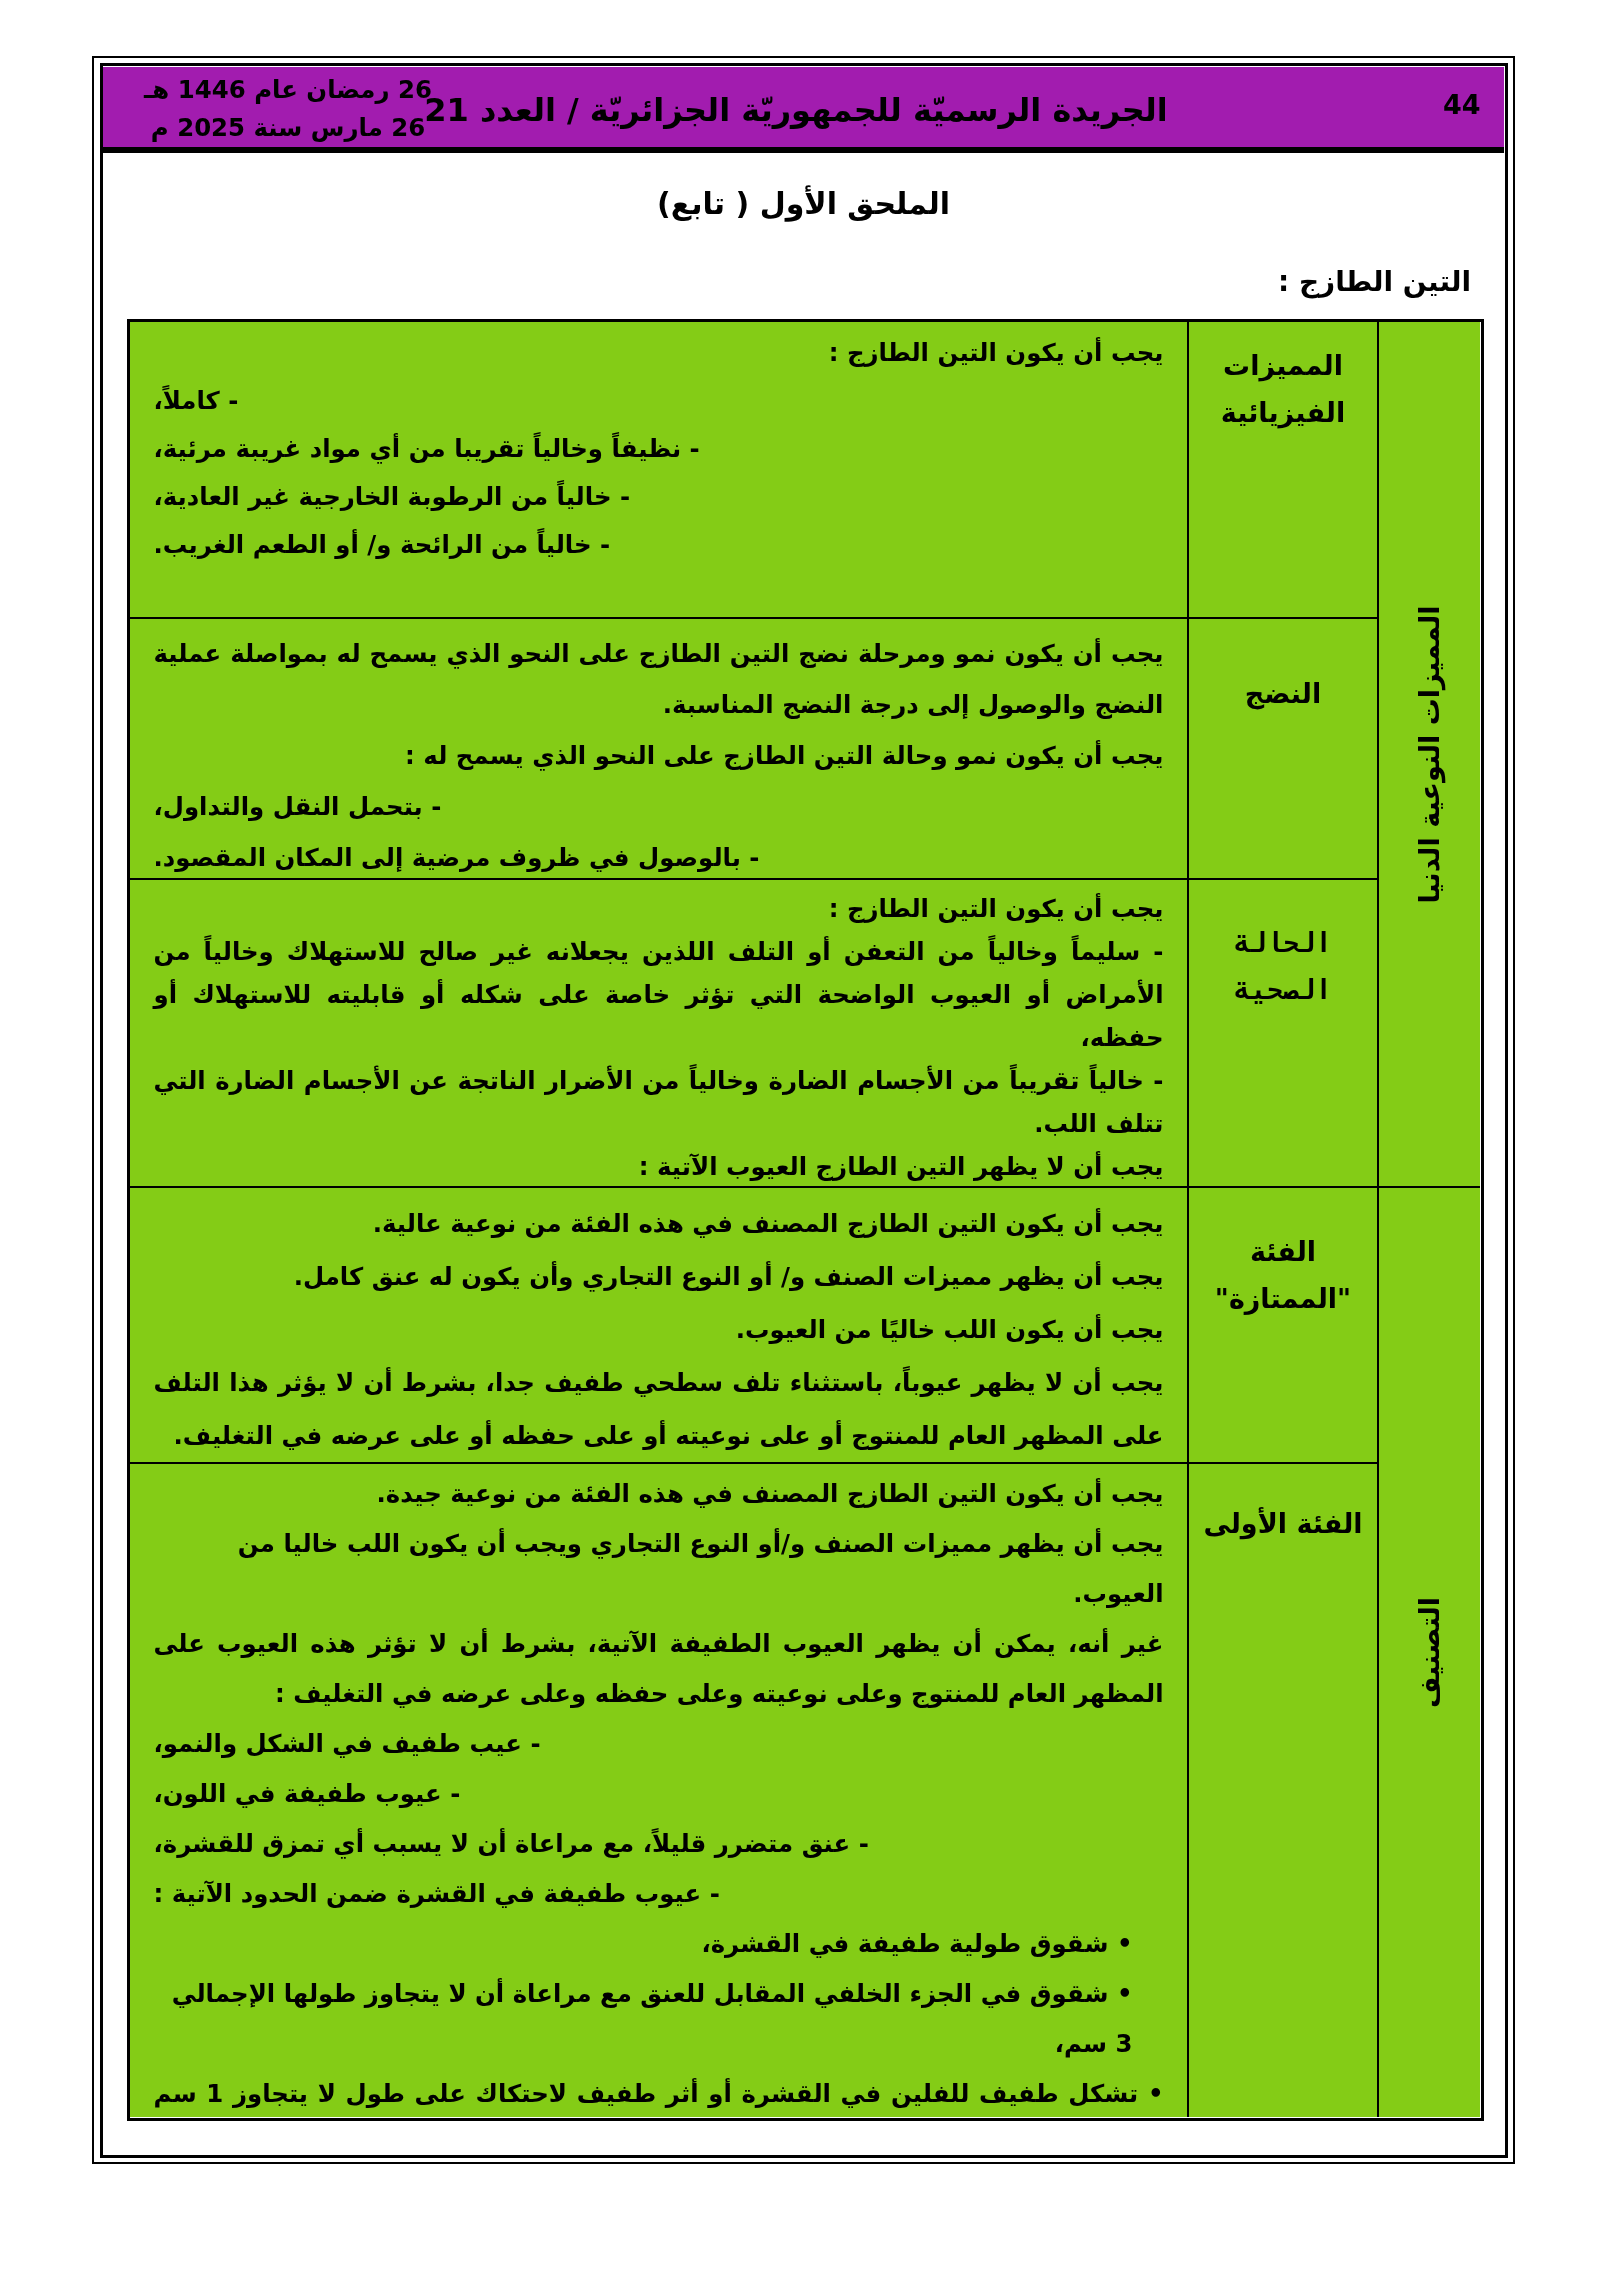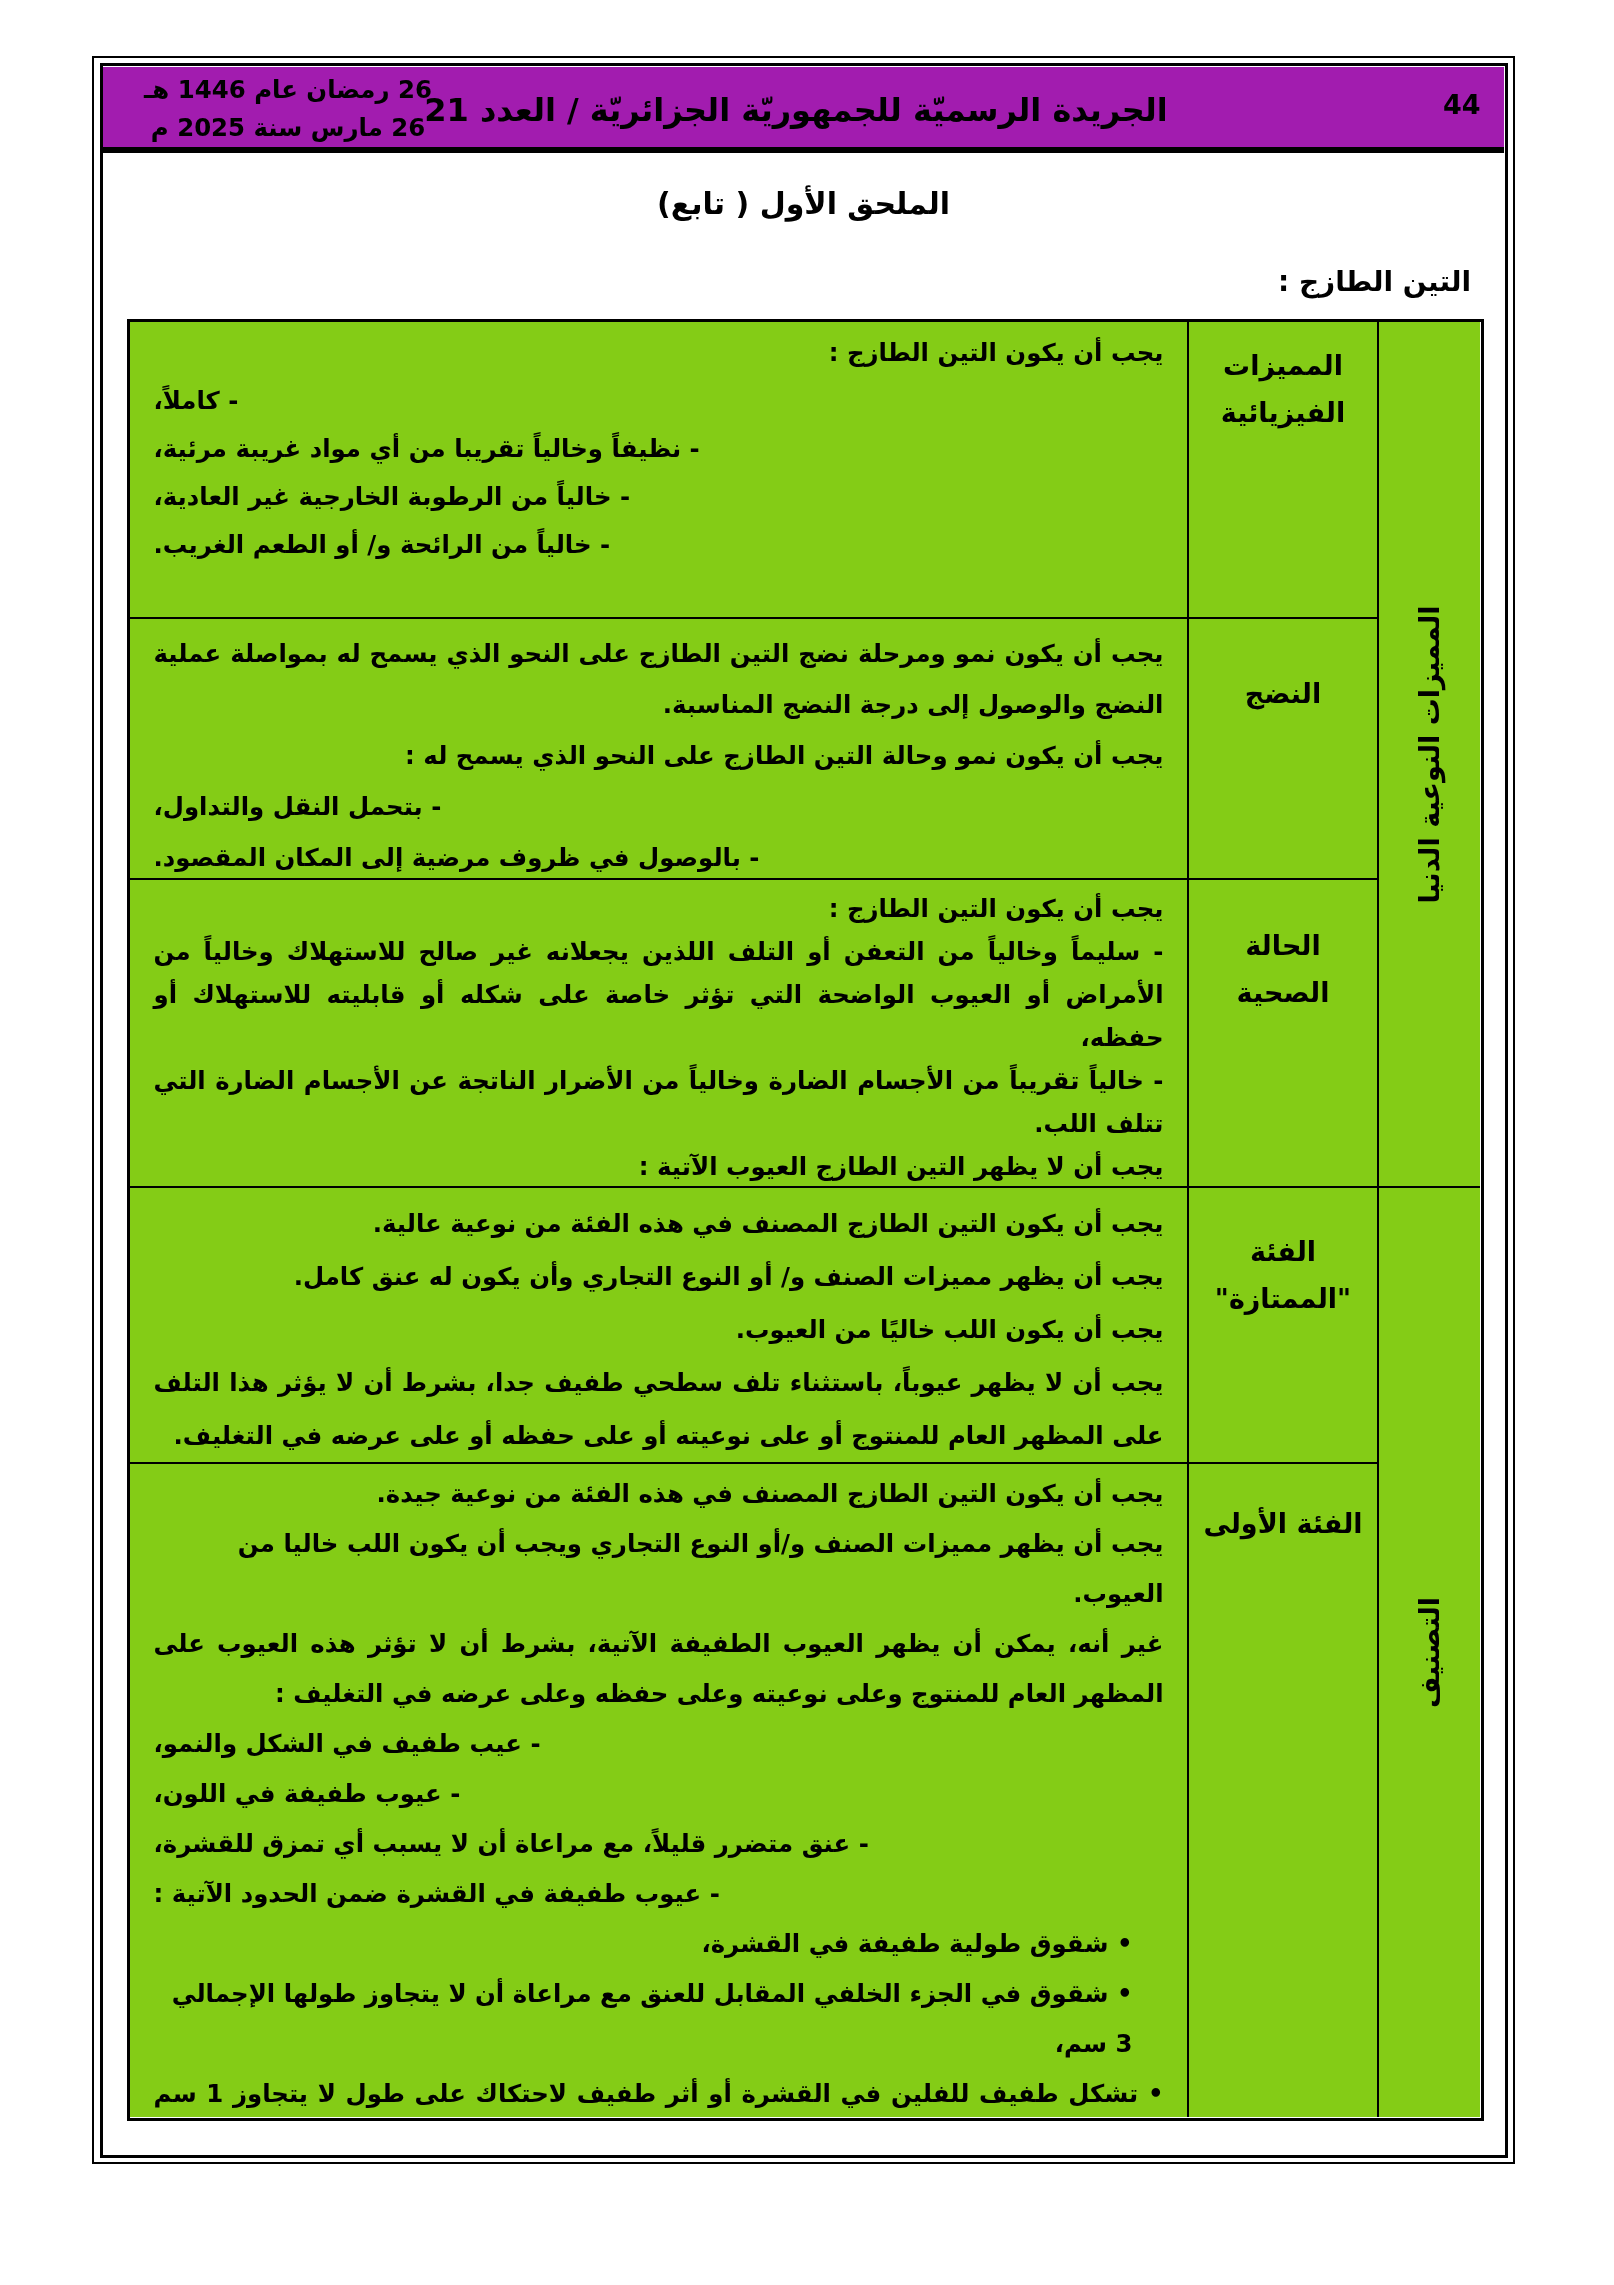--- a/index.html
+++ b/index.html
@@ -45,21 +45,21 @@
   .r0{top:0;height:295px;}
   .r1{top:295px;height:261px;}
   .r2{top:556px;height:308px;}
   .r3{top:864px;height:276px;}
   .r4{top:1140px;height:655px;}
   .g0{top:0;height:864px;}
   .g1{top:864px;height:931px;}
 
   .hc.r0{padding-top:20px;}
   .hc.r1{padding-top:51px;}
-  .hc.r2{padding-top:42px;}
+  .hc.r2{padding-top:42px;font-family:Liberation Mono, monospace;}
   .hc.r3{padding-top:40px;}
   .hc.r4{padding-top:36px;}
 
   .vtext{transform:rotate(-90deg);white-space:nowrap;font-weight:bold;font-size:27px;}
 
   
   .line{font-size:24.4px;font-weight:bold;direction:rtl;}
   .cc.r0 .line{line-height:48px;}
   .cc.r1 .line{line-height:51px;}
   .cc.r2 .line{line-height:43px;}

